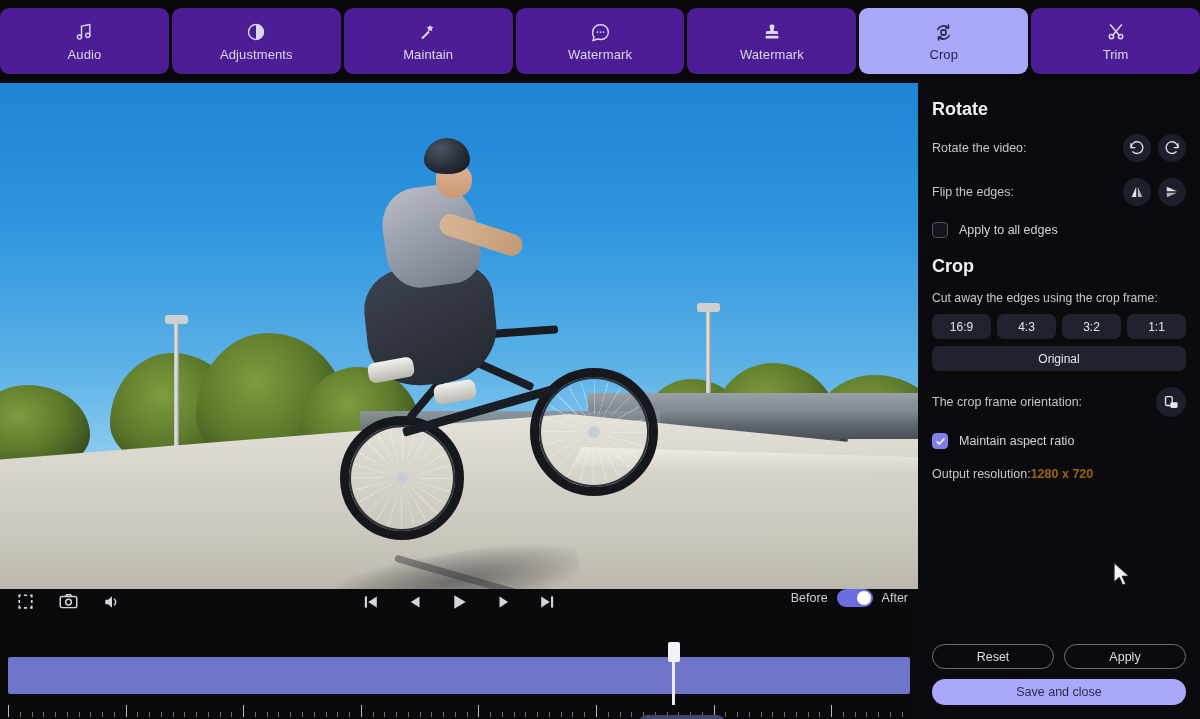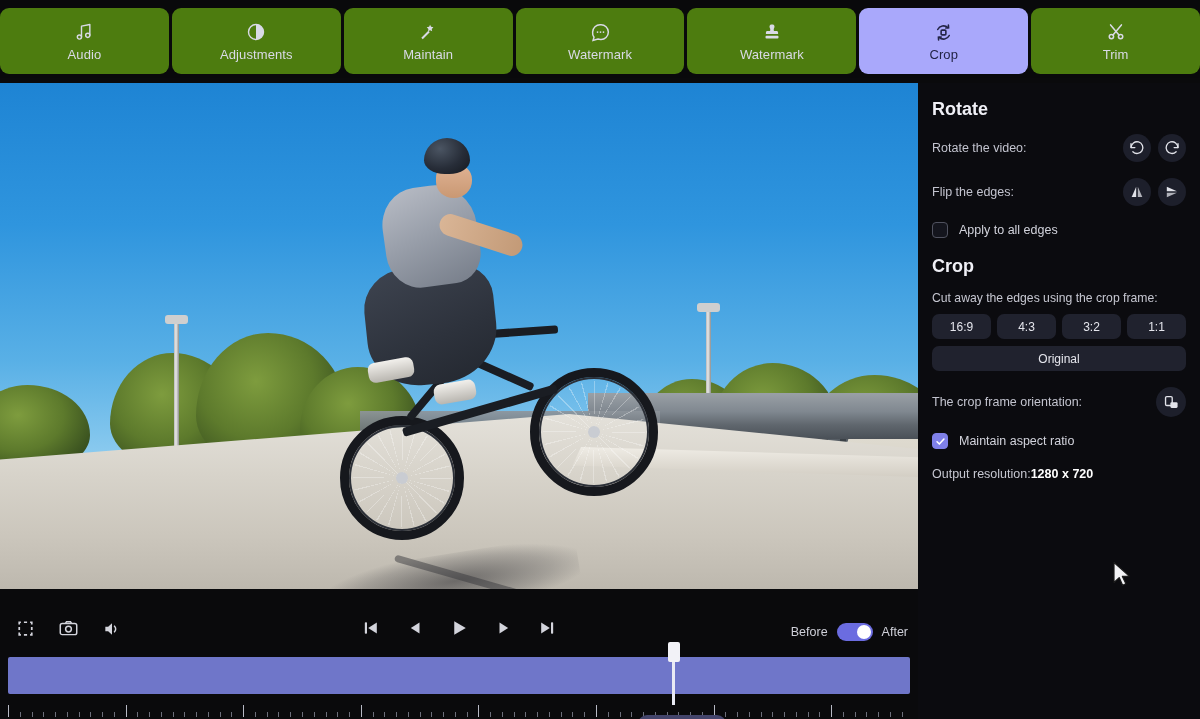--- a/index.html
+++ b/index.html
@@ -28,21 +28,21 @@
     height: 78px;
     background: #09090b;
     display: flex;
     align-items: flex-start;
     padding: 8px 0 0 0;
     gap: 3px;
   }
   .tool-tab {
     flex: 1 1 0;
     height: 66px;
-    background: #4d7c0f;
+    background: #4c1d95;
     border-radius: 9px;
     display: flex;
     flex-direction: column;
     align-items: center;
     justify-content: center;
     gap: 5px;
     cursor: pointer;
     border: none;
     color: #d9dae6;
   }
@@ -200,21 +200,21 @@
   .shadow-bar {
     position:absolute; left: 392px; top: 492px; width: 150px; height: 7px;
     background: rgba(55,55,60,.5); transform: rotate(16deg); border-radius: 4px;
   }
 
   
   .ctrlbar {
     position: absolute; left: 0; top: 506px;
     width: 918px; height: 52px;
     background: #0a0a0c;
-    display: flex; align-items: flex-end;
+    display: flex; align-items: flex-start;
   }
   .ctrl-left { display:flex; align-items:center; gap: 19px; padding-left: 14px; }
   .icon-btn {
     background: none; border: none; cursor: pointer;
     display:flex; align-items:center; justify-content:center;
     color: #d3d4dc; padding: 2px;
   }
   .transport {
     position:absolute; left: 0; right: 0; margin: 0 auto;
     width: 200px; display:flex; align-items:center; justify-content: space-between;
@@ -298,21 +298,21 @@
     background: #20222e; border: none; cursor: pointer;
     color: #e4e5ec; font-size: 12px; margin-bottom: 16px;
     font-family: "Liberation Sans", sans-serif;
   }
   .sq-btn {
     width: 30px; height: 30px; border-radius: 50%;
     background: #1d1f2b; border: none; cursor: pointer;
     display:flex; align-items:center; justify-content:center; color:#e2e3ea;
   }
   .outres { font-size: 12.5px; color: #c6c7d1; margin-top: 18px; }
-  .outres b { color: #ffffff; font-weight: bold; }
+  .outres b { color: #a16207; font-weight: bold; }
 
   .sb-actions { position:absolute; left: 14px; bottom: 14px; width: 254px; }
   .pill-row { display:flex; gap: 10px; margin-bottom: 10px; }
   .pill {
     flex: 1 1 0; height: 25px; border-radius: 13px;
     background: transparent; border: 1px solid #6e7080; cursor: pointer;
     color: #dcdde6; font-size: 12.5px; font-family: "Liberation Sans", sans-serif;
   }
   .pill-primary {
     width: 100%; height: 26px; border-radius: 13px;
@@ -681,20 +681,27 @@
             <path d="M4.5 12.6l5 5 10-11"></path>
           </svg>
       </div>
       <span class="check-label">Maintain aspect ratio</span>
     </div>
 
     <div class="outres">
       <span>Output resolution:</span><b>1280 x 720</b>
     </div>
 
+    <div class="sb-actions">
+      <div class="pill-row">
+        <button class="pill">Reset</button>
+        <button class="pill">Apply</button>
+      </div>
+      <button class="pill-primary">Save and close</button>
+    </div>
   </div>
 
   <div class="cursor">
     <svg width="20" height="28" viewBox="0 0 20 28">
       <path d="M2 1.5L2 21.5L7.2 16.6L10.6 24.2L13.9 22.8L10.4 15.4L17.2 15.1Z" fill="#f2f2f5" stroke="#1a1a1a" stroke-width="1.2" stroke-linejoin="round"></path>
     </svg>
   </div>
 </div>
 
 </body></html>

